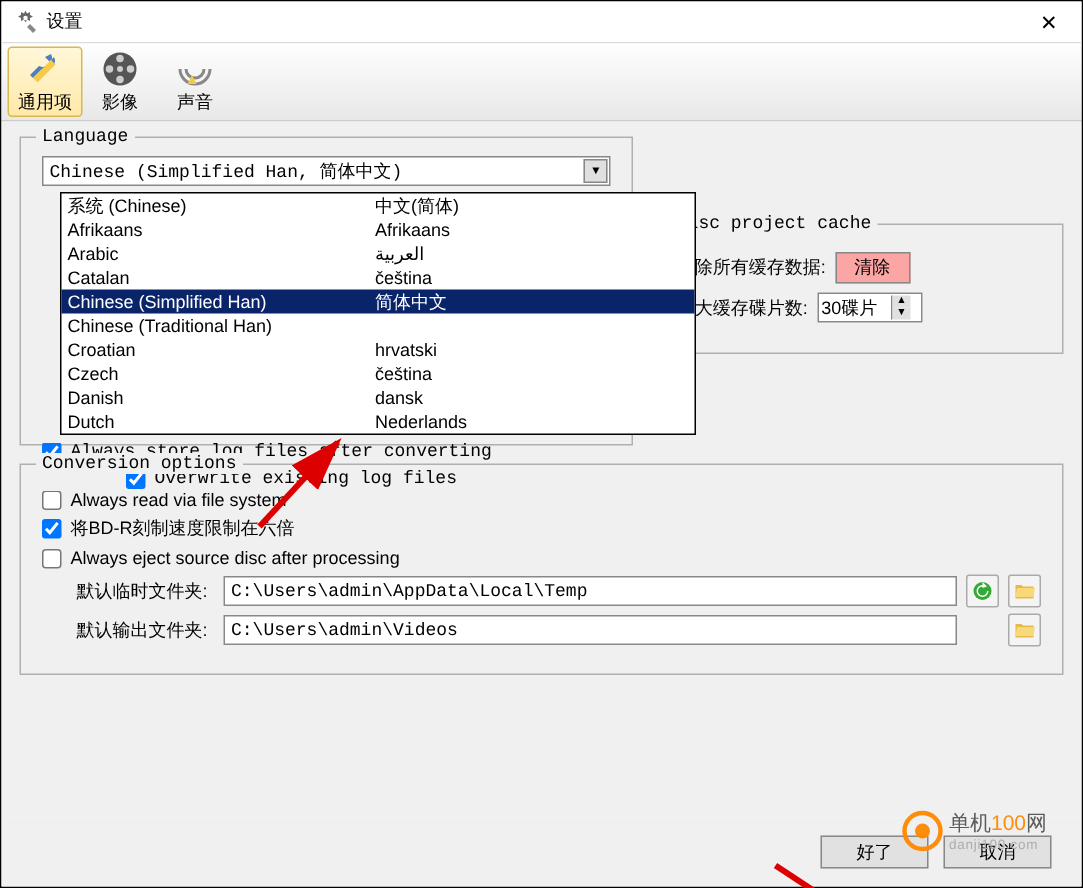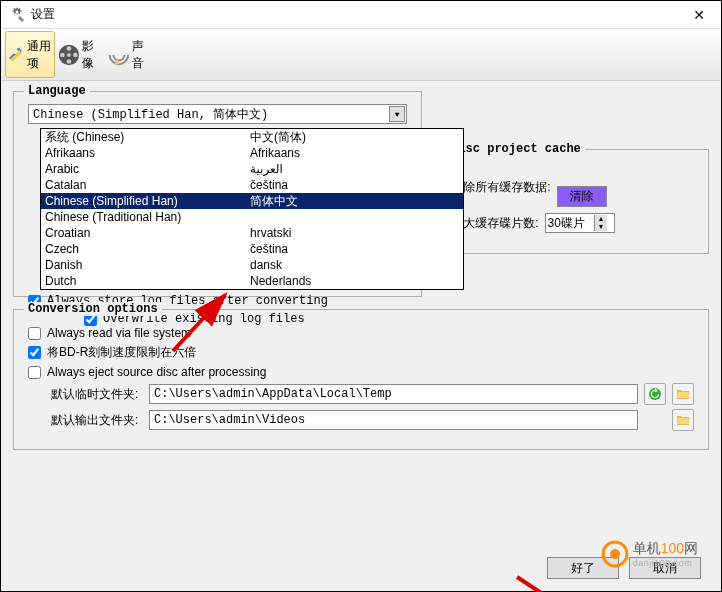--- a/index.html
+++ b/index.html
@@ -3,44 +3,44 @@
 <meta charset="utf-8">
 <style>
 * { box-sizing: border-box; margin: 0; padding: 0; }
 body { font-family: "SimSun", "宋体", sans-serif; font-size: 12px; background: #f0f0f0; width: 722px; height: 592px; overflow: hidden; position: relative; }
 .window { width: 722px; height: 592px; border: 1px solid #000; background: #fff; display: flex; flex-direction: column; }
 .titlebar { height: 28px; background: #fff; border-bottom: 1px solid #ddd; display: flex; align-items: center; padding: 0 8px; }
 .title-icon { width: 16px; height: 16px; margin-right: 6px; }
 .title-text { flex: 1; font-size: 12px; }
 .close-x { font-size: 14px; cursor: pointer; padding: 0 8px; }
 .toolbar { height: 52px; background: linear-gradient(#fefefe, #e8e8e8); border-bottom: 1px solid #ccc; display: flex; padding: 2px 4px; }
-.tab { width: 50px; display: flex; align-items: center; justify-content: center; font-size: 12px; cursor: pointer; border: 1px solid transparent; }
+.tab { width: 50px; display: flex; flex-direction: column; align-items: center; justify-content: center; font-size: 12px; cursor: pointer; border: 1px solid transparent; }
 .tab.active { background: linear-gradient(#fff7d9, #ffe9a8); border: 1px solid #d8b94e; border-radius: 3px; }
 .tab-icon { width: 28px; height: 28px; }
 .content { flex: 1; background: #f0f0f0; padding: 10px 12px; position: relative; }
 .fieldset { border: 1px solid #b0b0b0; padding: 12px 14px 14px; margin-bottom: 12px; position: relative; }
-.legend { position: absolute; top: -8px; left: 10px; background: #f0f0f0; padding: 0 4px; font-family: "Courier New", monospace; font-weight: bold; font-size: 12px; }
+.legend { position: absolute; top: -8px; left: 10px; background: #f0f0f0; padding: 0 4px; font-family: "Courier New", monospace; font-weight: normal; font-size: 12px; }
 .lang-combo { width: 100%; height: 20px; border: 1px solid #888; background: #fff; display: flex; align-items: center; padding: 0 4px; font-family: "Courier New", monospace; font-size: 12px; position: relative; }
 .combo-arrow { position: absolute; right: 1px; top: 1px; width: 16px; height: 16px; background: #e0e0e0; border: 1px solid #888; display: flex; align-items: center; justify-content: center; font-size: 8px; }
 .dropdown-list { position: absolute; left: 26px; top: 36px; width: 424px; background: #fff; border: 1px solid #000; z-index: 10; }
 .dd-row { display: flex; height: 16px; align-items: center; font-size: 12px; }
 .dd-row.selected { background: #0a246a; color: #fff; }
 .dd-col1 { width: 205px; padding-left: 4px; }
 .dd-col2 { flex: 1; padding-left: 4px; }
 .arrow-overlay { position: absolute; pointer-events: none; z-index: 20; }
 .arrow1 { left: 162px; top: 200px; width: 80px; height: 80px; }
 .arrow2 { left: 506px; top: 490px; width: 100px; height: 64px; }
 .split { display: flex; gap: 14px; }
 .left-col { flex: 1.5; }
 .right-col { flex: 1; }
 .checkbox-row { display: flex; align-items: center; gap: 6px; margin: 4px 0; font-family: "Courier New", monospace; font-size: 12px; }
 .checkbox-row.indent { margin-left: 56px; }
 input[type=checkbox] { width: 13px; height: 13px; }
 .dpc-row { display: flex; align-items: center; gap: 6px; margin: 6px 0; font-size: 12px; }
-.btn { background: #8b5cf6; border: 1px solid #888; padding: 1px 12px; font-size: 12px; cursor: pointer; margin-top: 18px; }
+.btn { background: #fca5a5; border: 1px solid #888; padding: 1px 12px; font-size: 12px; cursor: pointer; }
 .spinner { display: flex; align-items: center; border: 1px solid #888; background: #fff; height: 20px; width: 70px; }
 .spinner input { border: 0; width: 48px; font-size: 12px; padding: 0 2px; outline: none; }
 .spinner-btns { display: flex; flex-direction: column; border-left: 1px solid #888; }
 .spinner-btns span { font-size: 7px; line-height: 8px; background: #e0e0e0; padding: 0 3px; cursor: pointer; }
 .conv-opts .checkbox-row { font-family: "SimSun", sans-serif; }
 .path-row { display: flex; align-items: center; gap: 6px; margin: 4px 0; padding-left: 23px; }
 .path-label { width: 92px; font-size: 12px; }
 .path-input { flex: 1; border: 1px solid #888; background: #fff; height: 20px; padding: 0 4px; font-family: "Courier New", monospace; font-size: 12px; }
 .icon-btn { width: 22px; height: 22px; border: 1px solid #aaa; border-radius: 2px; display: flex; align-items: center; justify-content: center; cursor: pointer; background: #f4f4f4; }
 .footer { height: 46px; display: flex; align-items: center; justify-content: flex-end; padding: 0 20px; gap: 10px; background: #f0f0f0; }

